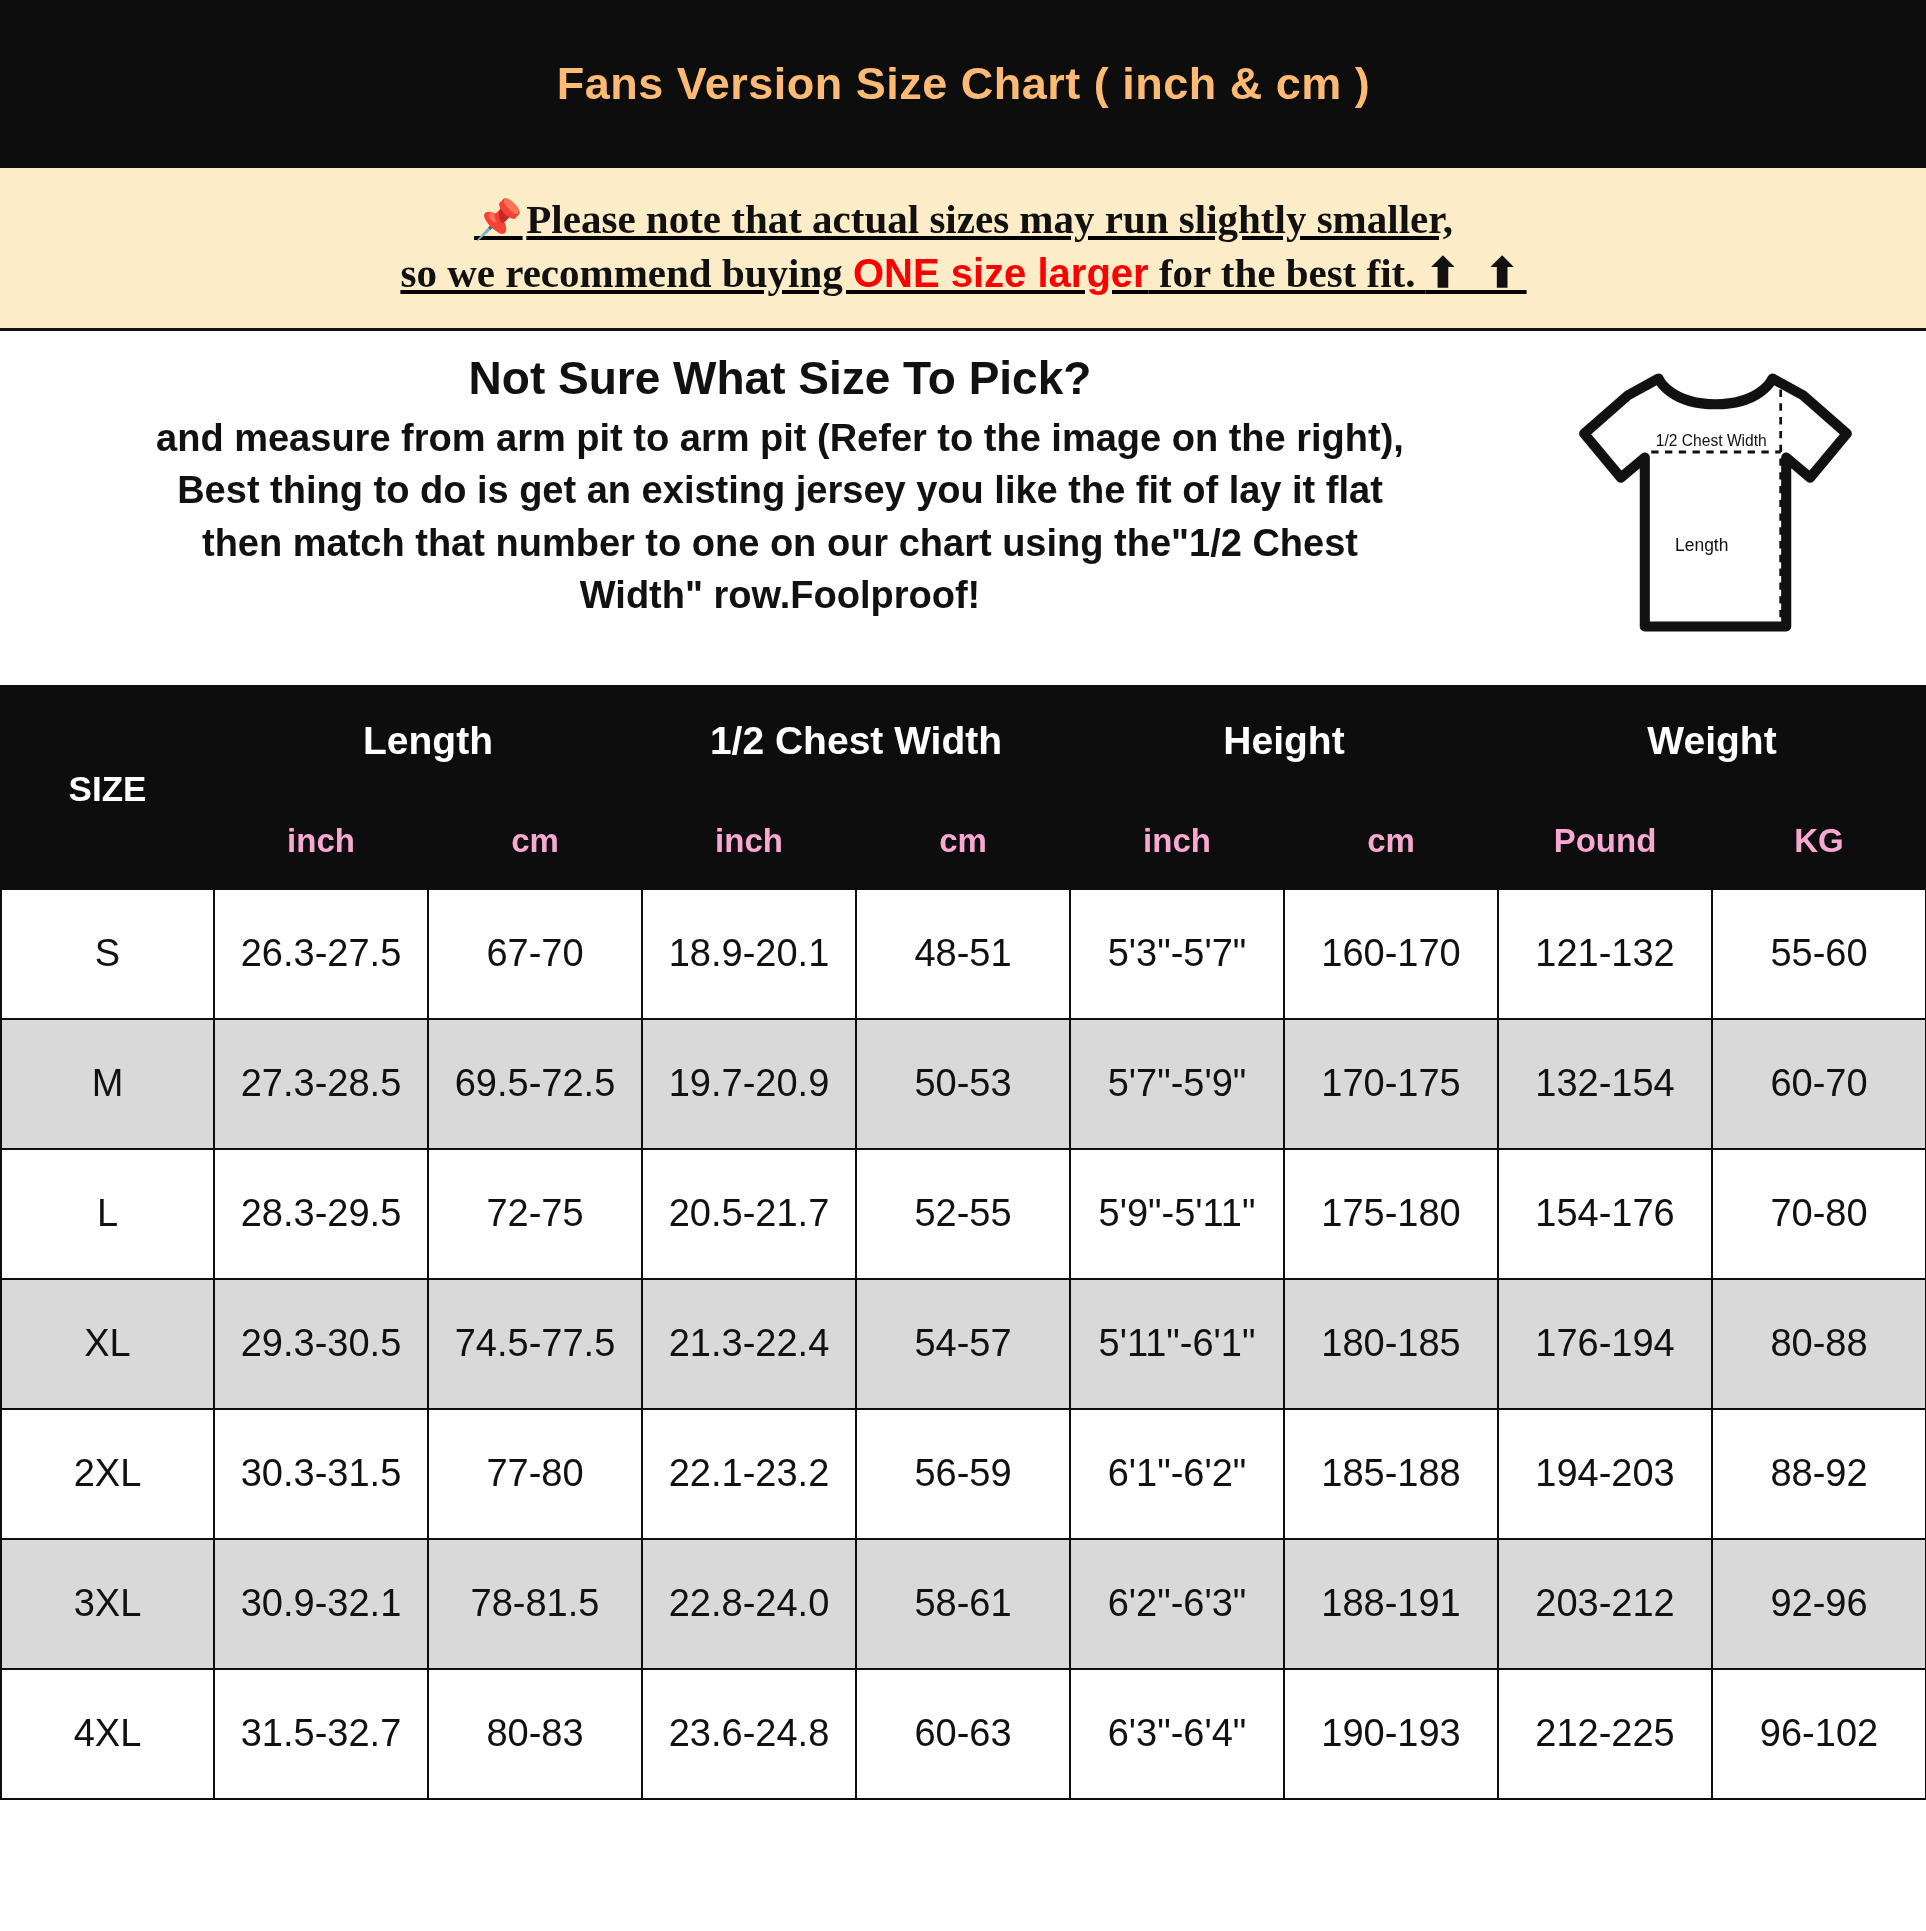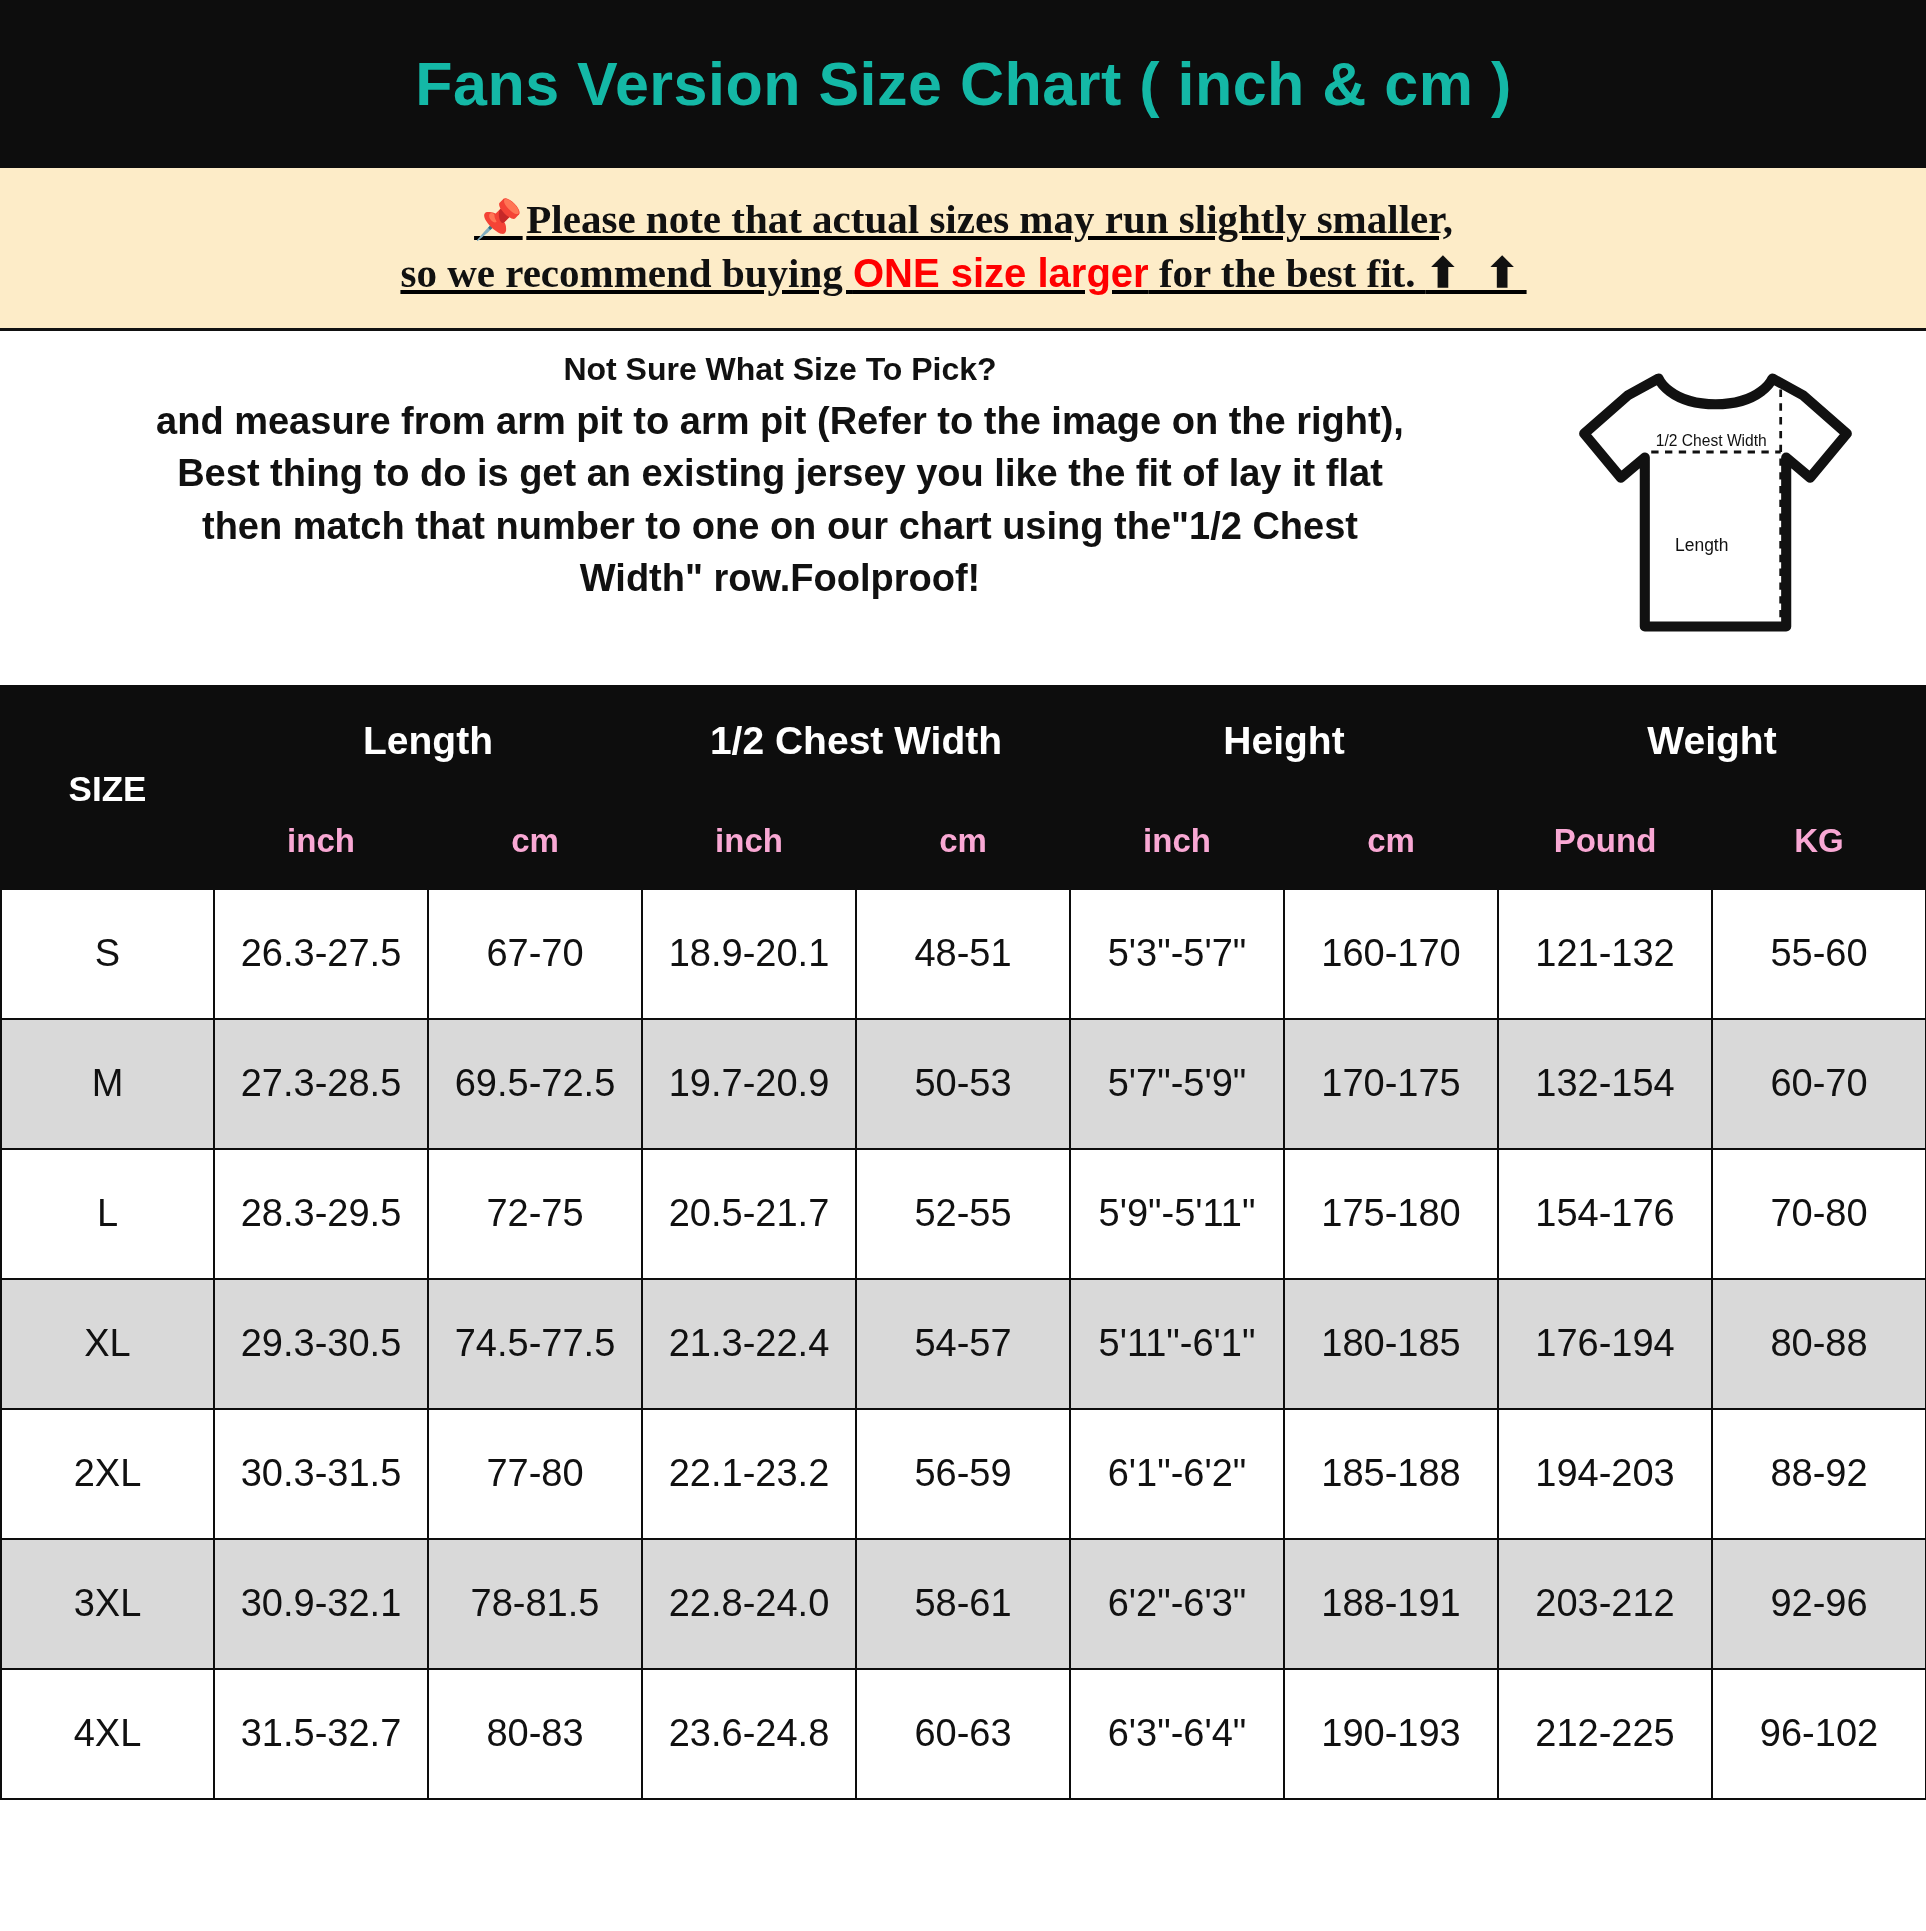--- a/index.html
+++ b/index.html
@@ -20,22 +20,22 @@
   
   .title-bar {
     background: #0d0d0d;
     height: 168px;
     display: flex;
     align-items: center;
     justify-content: center;
   }
   .title-bar h1 {
     margin: 0;
-    color: #14b8a6;
-    font-size: 61px;
+    color: #fdba74;
+    font-size: 45px;
     font-weight: bold;
     letter-spacing: 0.5px;
     font-family: "Liberation Sans", sans-serif;
   }
 
   
   .note-band {
     background: #fdecc8;
     padding: 24px 18.4px 27.5px 18.4px;
     text-align: center;
@@ -71,21 +71,21 @@
     border-bottom: 4.6px solid #0d0d0d;
     min-height: 358px;
   }
   .advice-text {
     flex: 1 1 auto;
     text-align: center;
     padding-left: 9.2px;
     padding-right: 9.2px;
   }
   .advice-head {
-    font-size: 32px;
+    font-size: 46px;
     font-weight: bold;
     color: #111;
     margin-bottom: 7.3px;
     font-family: "Liberation Sans", sans-serif;
   }
   .advice-body {
     font-size: 38px;
     font-weight: bold;
     color: #111;
     line-height: 1.38;

